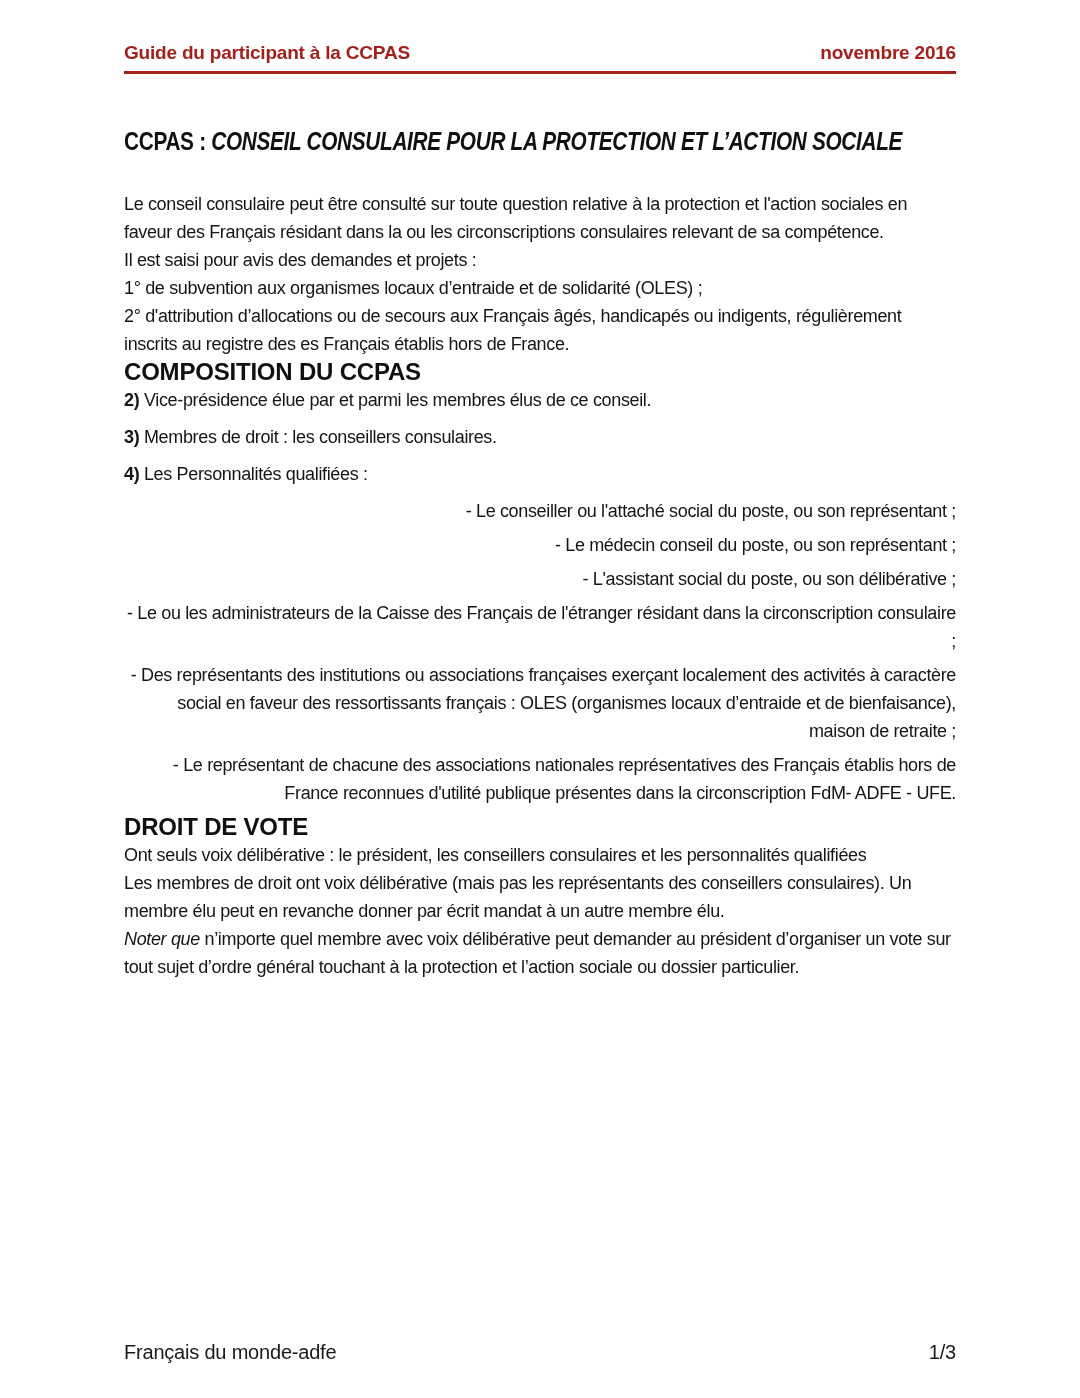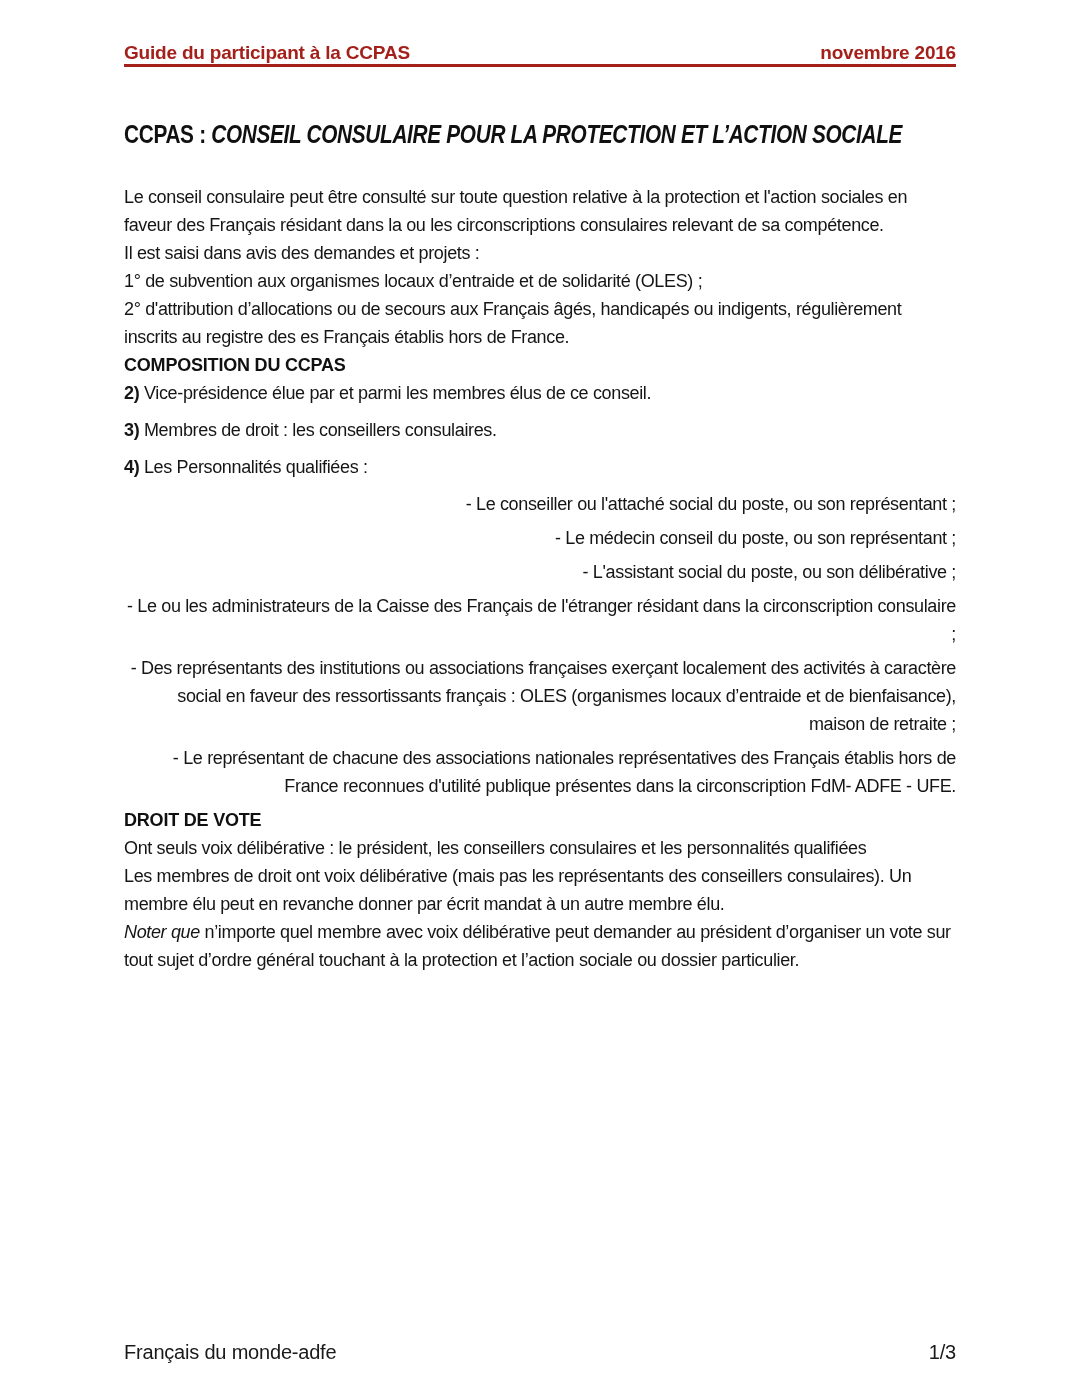--- a/index.html
+++ b/index.html
@@ -26,21 +26,21 @@
   .doc-header {
     margin-top: 42px;
     display: flex;
     justify-content: space-between;
     align-items: flex-end;
     font-size: 19px;
     font-weight: bold;
     letter-spacing: -0.2px;
     color: var(--accent);
     border-bottom: 3px solid var(--accent);
-    padding-bottom: 0;
+    padding-bottom: 7px;
   }
   
   .doc-title {
     margin-top: 52px;
     font-size: 26px;
     font-weight: bold;
     letter-spacing: -0.4px;
     white-space: nowrap;
     transform: scaleX(0.80);
     transform-origin: left center;
@@ -51,21 +51,21 @@
   .body-text {
     font-size: 18px;
     line-height: 28px;
     letter-spacing: -0.35px;
     color: #151515;
   }
   .body-text p { margin: 0; }
   .intro { margin-top: 33px; }
   .section-heading {
     font-weight: bold;
-    font-size: 18px;
+    font-size: 24px;
     letter-spacing: -0.2px;
     margin: 0;
     color: #101010;
   }
   .heading-composition { margin-top: 47px; margin-bottom: 17px; }
   .heading-vote { margin-top: 46px; margin-bottom: 17px; }
   .comp-item { margin: 0 0 9px 0 !important; }
   .comp-item .item-num { font-weight: bold; }
   .bullet { margin: 0 0 6px 0 !important; text-align: right; }
   .vote-note .note-lead { font-style: italic; }
@@ -91,21 +91,21 @@
     <span>Guide du participant à la CCPAS</span>
     <span>novembre 2016</span>
   </div>
 
   <div class="doc-title">
     <span class="title-prefix">CCPAS : </span><span class="title-rest">CONSEIL CONSULAIRE POUR LA PROTECTION ET L’ACTION SOCIALE</span>
   </div>
 
   <div class="body-text intro">
     <p>Le conseil consulaire peut être consulté sur toute question relative à la protection et l'action sociales en faveur des Français résidant dans la ou les circonscriptions consulaires relevant de sa compétence.</p>
-    <p>Il est saisi dans avis des demandes et projets :</p>
+    <p>Il est saisi pour avis des demandes et projets :</p>
     <p>1° de subvention aux organismes locaux d’entraide et de solidarité (OLES) ;</p>
     <p>2° d'attribution d’allocations ou de secours aux Français âgés, handicapés ou indigents, régulièrement inscrits au registre des es Français établis hors de France.</p>
   </div>
 
   <div class="body-text">
     <p class="section-heading heading-composition">COMPOSITION DU CCPAS</p>
 
     <p class="comp-item"><span class="item-num">2)</span><span> Vice-présidence élue par et parmi les membres élus de ce conseil.</span></p>
     <p class="comp-item"><span class="item-num">3)</span><span> Membres de droit : les conseillers consulaires.</span></p>
     <p class="comp-item"><span class="item-num">4)</span><span> Les Personnalités qualifiées :</span></p>

